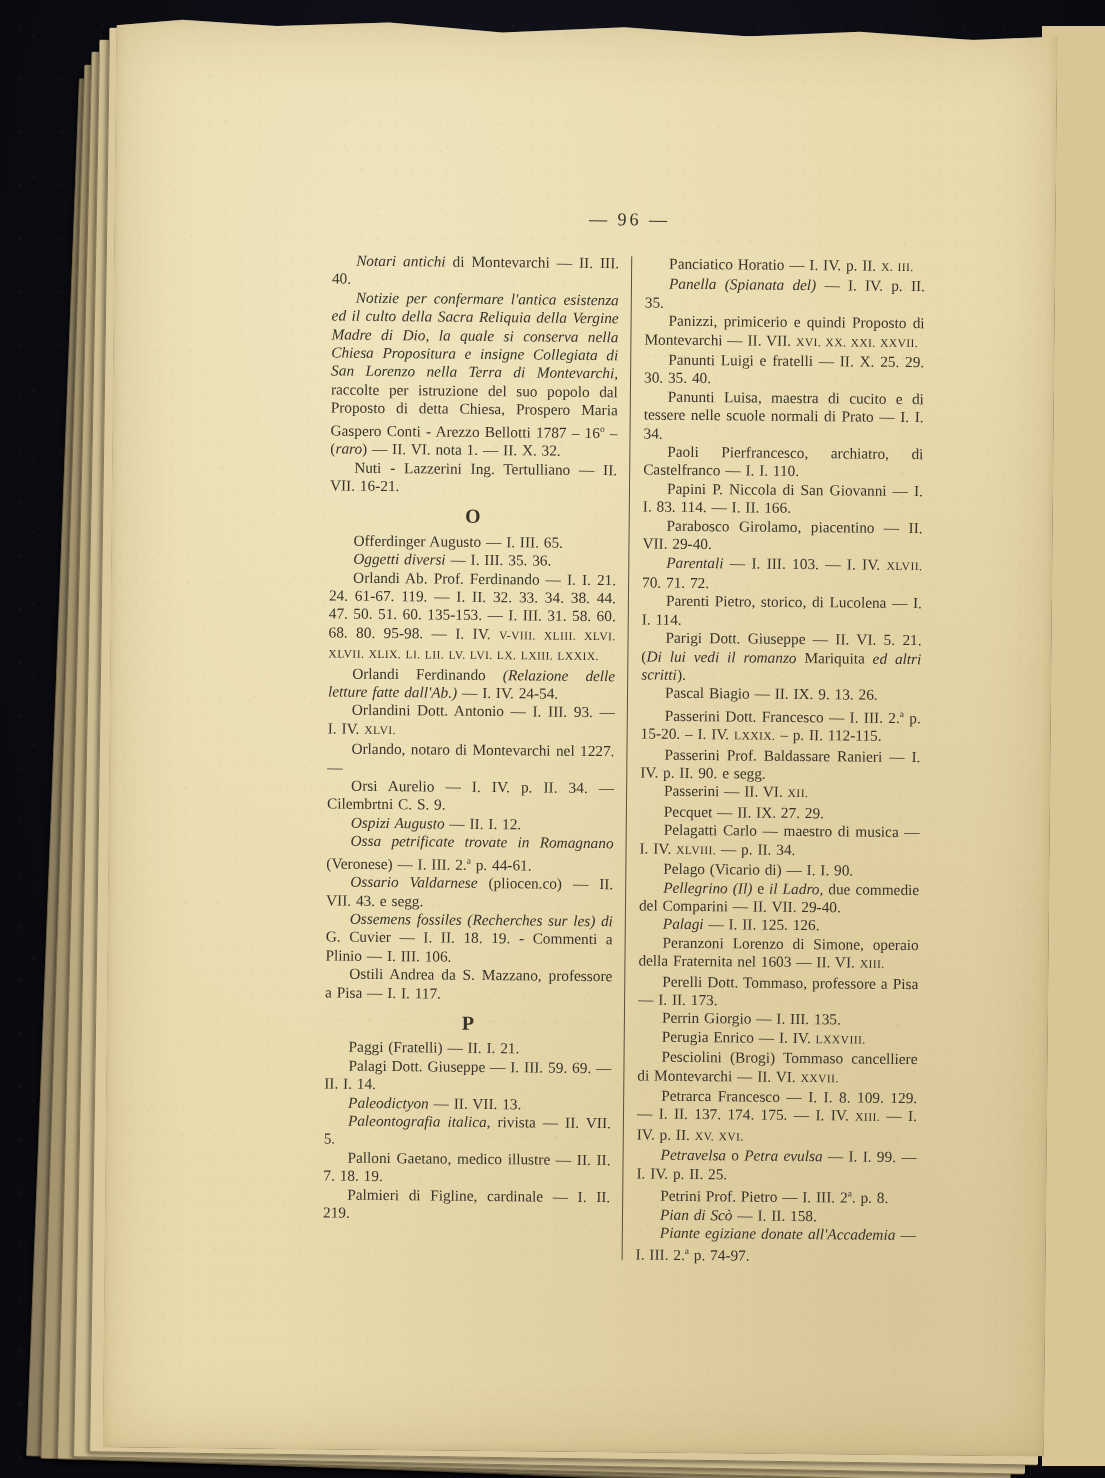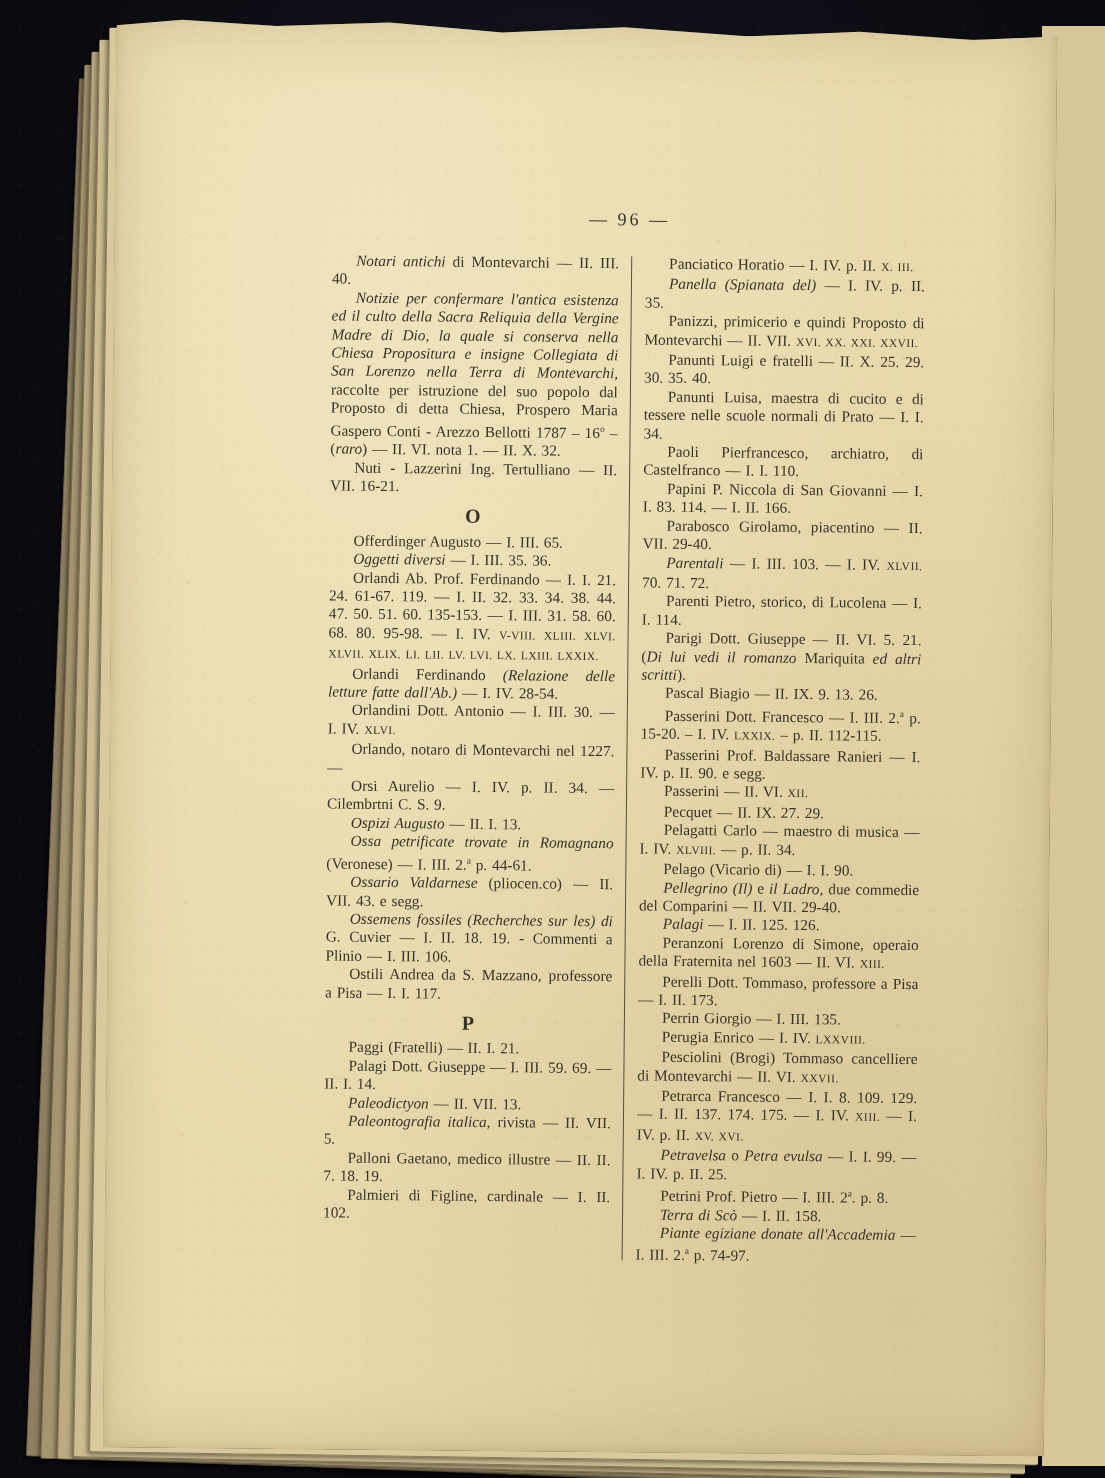--- a/index.html
+++ b/index.html
@@ -74,36 +74,36 @@
       <div class="page-number">— 96 —</div>
       <div class="columns">
         <div class="col col-left">
             <p class="entry"><span class="run-i">Notari antichi</span><span class="run-r"> di Montevarchi — II. III. 40.</span></p>
             <p class="entry"><span class="run-i">Notizie per confermare l'antica esistenza ed il culto della Sacra Reliquia della Vergine Madre di Dio, la quale si conserva nella Chiesa Propositura e insigne Collegiata di San Lorenzo nella Terra di Montevarchi,</span><span class="run-r"> raccolte per istruzione del suo popolo dal Proposto di detta Chiesa, Prospero Maria Gaspero Conti - Arezzo Bellotti 1787 – 16</span><span class="run-sup">o</span><span class="run-r"> – (</span><span class="run-i">raro</span><span class="run-r">) — II. VI. nota 1. — II. X. 32.</span></p>
             <p class="entry"><span class="run-r">Nuti - Lazzerini Ing. Tertulliano — II. VII. 16-21.</span></p>
             <div class="section-head">O</div>
             <p class="entry"><span class="run-r">Offerdinger Augusto — I. III. 65.</span></p>
             <p class="entry"><span class="run-i">Oggetti diversi</span><span class="run-r"> — I. III. 35. 36.</span></p>
             <p class="entry"><span class="run-r">Orlandi Ab. Prof. Ferdinando — I. I. 21. 24. 61-67. 119. — I. II. 32. 33. 34. 38. 44. 47. 50. 51. 60. 135-153. — I. III. 31. 58. 60. 68. 80. 95-98. — I. IV. </span><span class="run-sc">V-VIII. XLIII. XLVI. XLVII. XLIX. LI. LII. LV. LVI. LX. LXIII. LXXIX.</span></p>
-            <p class="entry"><span class="run-r">Orlandi Ferdinando </span><span class="run-i">(Relazione delle letture fatte dall'Ab.)</span><span class="run-r"> — I. IV. 28-54.</span></p>
-            <p class="entry"><span class="run-r">Orlandini Dott. Antonio — I. III. 30. — I. IV. </span><span class="run-sc">XLVI.</span></p>
+            <p class="entry"><span class="run-r">Orlandi Ferdinando </span><span class="run-i">(Relazione delle letture fatte dall'Ab.)</span><span class="run-r"> — I. IV. 24-54.</span></p>
+            <p class="entry"><span class="run-r">Orlandini Dott. Antonio — I. III. 93. — I. IV. </span><span class="run-sc">XLVI.</span></p>
             <p class="entry"><span class="run-r">Orlando, notaro di Montevarchi nel 1227. —</span></p>
             <p class="entry"><span class="run-r">Orsi Aurelio — I. IV. p. II. 34. — Cilembrtni C. S. 9.</span></p>
-            <p class="entry"><span class="run-i">Ospizi Augusto</span><span class="run-r"> — II. I. 13.</span></p>
+            <p class="entry"><span class="run-i">Ospizi Augusto</span><span class="run-r"> — II. I. 12.</span></p>
             <p class="entry"><span class="run-i">Ossa petrificate trovate in Romagnano</span><span class="run-r"> (Veronese) — I. III. 2.</span><span class="run-sup">a</span><span class="run-r"> p. 44-61.</span></p>
             <p class="entry"><span class="run-i">Ossario Valdarnese</span><span class="run-r"> (pliocen.co) — II. VII. 43. e segg.</span></p>
             <p class="entry"><span class="run-i">Ossemens fossiles (Recherches sur les) di</span><span class="run-r"> G. Cuvier — I. II. 18. 19. - Commenti a Plinio — I. III. 106.</span></p>
             <p class="entry"><span class="run-r">Ostili Andrea da S. Mazzano, professore a Pisa — I. I. 117.</span></p>
             <div class="section-head">P</div>
             <p class="entry"><span class="run-r">Paggi (Fratelli) — II. I. 21.</span></p>
             <p class="entry"><span class="run-r">Palagi Dott. Giuseppe — I. III. 59. 69. — II. I. 14.</span></p>
             <p class="entry"><span class="run-i">Paleodictyon</span><span class="run-r"> — II. VII. 13.</span></p>
             <p class="entry"><span class="run-i">Paleontografia italica</span><span class="run-r">, rivista — II. VII. 5.</span></p>
             <p class="entry"><span class="run-r">Palloni Gaetano, medico illustre — II. II. 7. 18. 19.</span></p>
-            <p class="entry"><span class="run-r">Palmieri di Figline, cardinale — I. II. 102.</span></p>
+            <p class="entry"><span class="run-r">Palmieri di Figline, cardinale — I. II. 219.</span></p>
           </div>
         <div class="column-rule"></div>
         <div class="col col-right">
             <p class="entry"><span class="run-r">Panciatico Horatio — I. IV. p. II. </span><span class="run-sc">X. III.</span></p>
             <p class="entry"><span class="run-i">Panella (Spianata del)</span><span class="run-r"> — I. IV. p. II. 35.</span></p>
             <p class="entry"><span class="run-r">Panizzi, primicerio e quindi Proposto di Montevarchi — II. VII. </span><span class="run-sc">XVI. XX. XXI. XXVII.</span></p>
             <p class="entry"><span class="run-r">Panunti Luigi e fratelli — II. X. 25. 29. 30. 35. 40.</span></p>
             <p class="entry"><span class="run-r">Panunti Luisa, maestra di cucito e di tessere nelle scuole normali di Prato — I. I. 34.</span></p>
             <p class="entry"><span class="run-r">Paoli Pierfrancesco, archiatro, di Castelfranco — I. I. 110.</span></p>
             <p class="entry"><span class="run-r">Papini P. Niccola di San Giovanni — I. I. 83. 114. — I. II. 166.</span></p>
@@ -121,19 +121,19 @@
             <p class="entry"><span class="run-i">Pellegrino (Il)</span><span class="run-r"> e </span><span class="run-i">il Ladro,</span><span class="run-r"> due commedie del Comparini — II. VII. 29-40.</span></p>
             <p class="entry"><span class="run-i">Palagi</span><span class="run-r"> — I. II. 125. 126.</span></p>
             <p class="entry"><span class="run-r">Peranzoni Lorenzo di Simone, operaio della Fraternita nel 1603 — II. VI. </span><span class="run-sc">XIII.</span></p>
             <p class="entry"><span class="run-r">Perelli Dott. Tommaso, professore a Pisa — I. II. 173.</span></p>
             <p class="entry"><span class="run-r">Perrin Giorgio — I. III. 135.</span></p>
             <p class="entry"><span class="run-r">Perugia Enrico — I. IV. </span><span class="run-sc">LXXVIII.</span></p>
             <p class="entry"><span class="run-r">Pesciolini (Brogi) Tommaso cancelliere di Montevarchi — II. VI. </span><span class="run-sc">XXVII.</span></p>
             <p class="entry"><span class="run-r">Petrarca Francesco — I. I. 8. 109. 129. — I. II. 137. 174. 175. — I. IV. </span><span class="run-sc">XIII.</span><span class="run-r"> — I. IV. p. II. </span><span class="run-sc">XV. XVI.</span></p>
             <p class="entry"><span class="run-i">Petravelsa</span><span class="run-r"> o </span><span class="run-i">Petra evulsa</span><span class="run-r"> — I. I. 99. — I. IV. p. II. 25.</span></p>
             <p class="entry"><span class="run-r">Petrini Prof. Pietro — I. III. 2</span><span class="run-sup">a</span><span class="run-r">. p. 8.</span></p>
-            <p class="entry"><span class="run-i">Terra di Scò</span><span class="run-r"> — I. II. 158.</span></p>
+            <p class="entry"><span class="run-i">Pian di Scò</span><span class="run-r"> — I. II. 158.</span></p>
             <p class="entry"><span class="run-i">Piante egiziane donate all'Accademia</span><span class="run-r"> — I. III. 2.</span><span class="run-sup">a</span><span class="run-r"> p. 74-97.</span></p>
           </div>
       </div>
     </div>
   </div>
 </div>
 
 </body></html>

